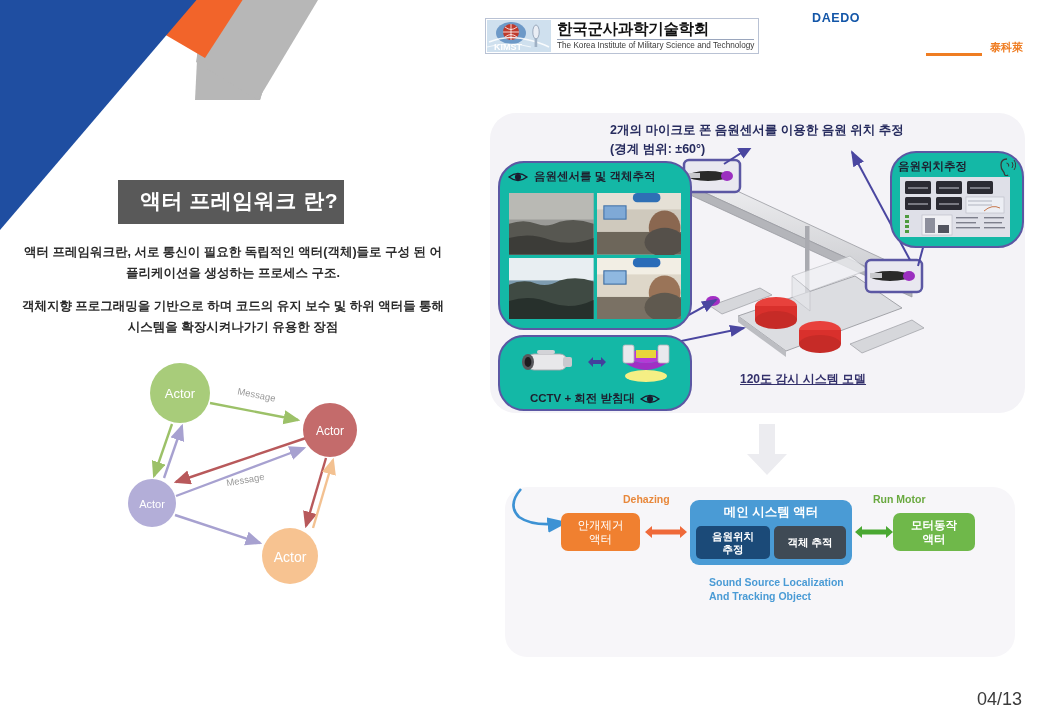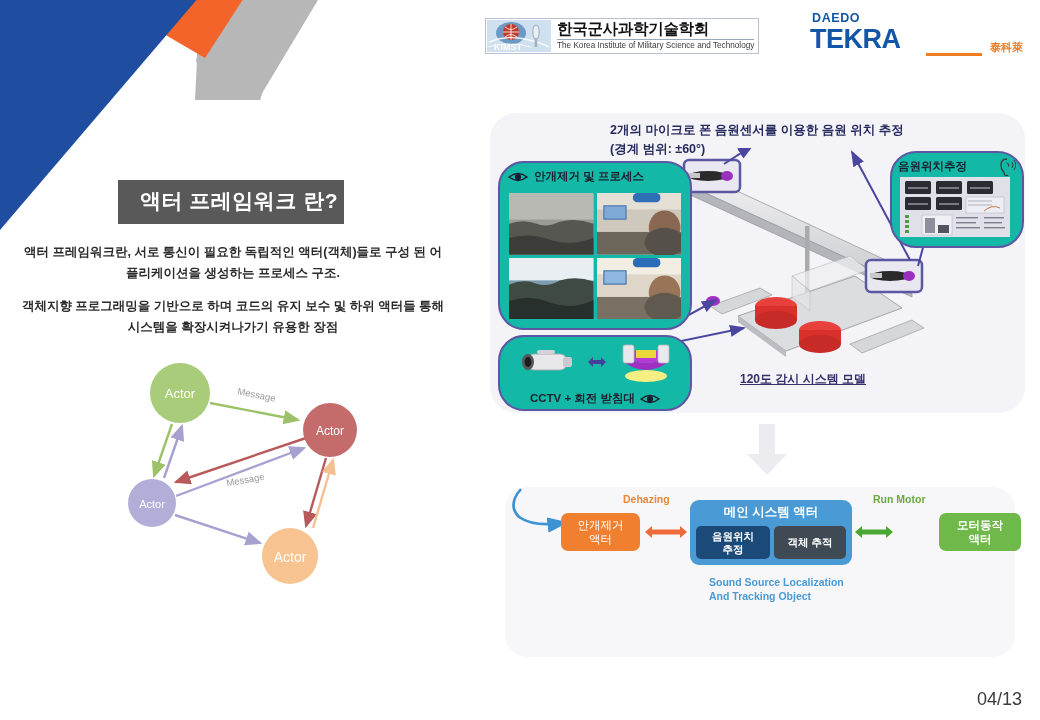--- a/index.html
+++ b/index.html
@@ -156,21 +156,21 @@
   #box-dehaze-actor {
     position:absolute; left:56px; top:26px; width:79px; height:38px;
     background:#f08030; border-radius:7px;
     color:#ffffff; font-size:11.5px; font-weight:normal; line-height:1.25;
     display:flex; align-items:center; justify-content:center; text-align:center;
   }
   #box-motor-actor {
     position:absolute; left:388px; top:26px; width:82px; height:38px;
     background:#6fb84a; border-radius:7px;
     color:#ffffff; font-size:11.5px; font-weight:bold; line-height:1.25;
-    display:flex; align-items:center; justify-content:center; text-align:center;margin-left:46px;
+    display:flex; align-items:center; justify-content:center; text-align:center;
   }
 
   #box-main-actor {
     position:absolute; left:185px; top:13px; width:162px; height:65px;
     background:#4a9bd5; border-radius:9px;
   }
   #main-actor-title {
     position:absolute; left:0; top:4px; width:100%;
     text-align:center; color:#ffffff; font-size:12.5px; font-weight:bold;
   }
@@ -278,21 +278,20 @@
       <text x="21" y="30" text-anchor="middle" font-family="Liberation Sans, sans-serif" font-size="9" font-weight="bold" fill="#ffffff">KIMST</text>
     </svg>
     <div class="kimst-text-wrap">
       <div id="kimst-kr">한국군사과학기술학회</div>
       <div id="kimst-en">The Korea Institute of Military Science and Technology</div>
     </div>
   </div>
 
   <div id="daedo-logo">
     <div id="daedo-top">DAEDO</div>
-    <div id="daedo-main">TEKRA</div>
     <div id="daedo-underline"></div>
     <div id="daedo-cn">泰科萊</div>
   </div>
 </div>
 
 <div id="panel-top">
 
   <div id="sound-est-caption">
     <div>2개의 마이크로 폰 음원센서를 이용한 음원 위치 추정</div>
     <div>(경계 범위: ±60°)</div>
@@ -352,21 +351,21 @@
   </svg>
 
   <div id="model-caption">120도 감시 시스템 모델</div>
 
   <div class="bordered-box" id="box-dehaze">
     <div id="dehaze-label">
       <svg width="20" height="12" viewBox="0 0 20 12">
         <path d="M1 6 Q10 -1 19 6 Q10 13 1 6 Z" fill="none" stroke="#1b1b2e" stroke-width="1.4"></path>
         <circle cx="10" cy="6" r="3.1" fill="#1b1b2e"></circle>
       </svg>
-      <span>안개제거 및 프로세스</span>
+      <span>음원센서를 및 객체추적</span>
     </div>
     <div id="dehaze-grid">
       <svg class="thumb" viewBox="0 0 80 60" preserveAspectRatio="none">
         <rect width="80" height="60" fill="#a8a8a5"></rect>
         <rect y="0" width="80" height="26" fill="#b9b9b4"></rect>
         <rect y="26" width="80" height="34" fill="#9a9a97"></rect>
         <path d="M0 30 q14 -5 26 0 q10 4 22 -2 q16 -4 32 2 v30 H0 Z" fill="#575751"></path>
         <path d="M0 44 q20 -6 40 2 q20 6 40 -2 v16 H0 Z" fill="#3c3c38"></path>
       </svg>
       <svg class="thumb" viewBox="0 0 80 60" preserveAspectRatio="none">

